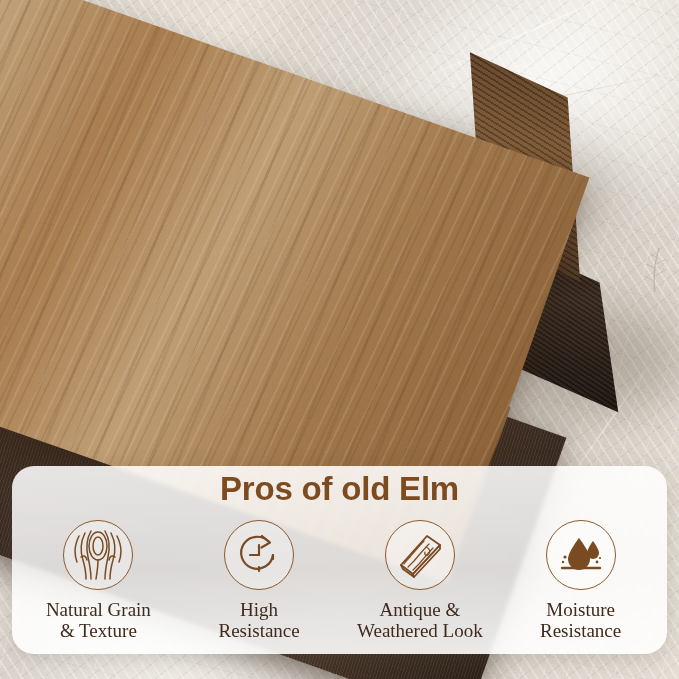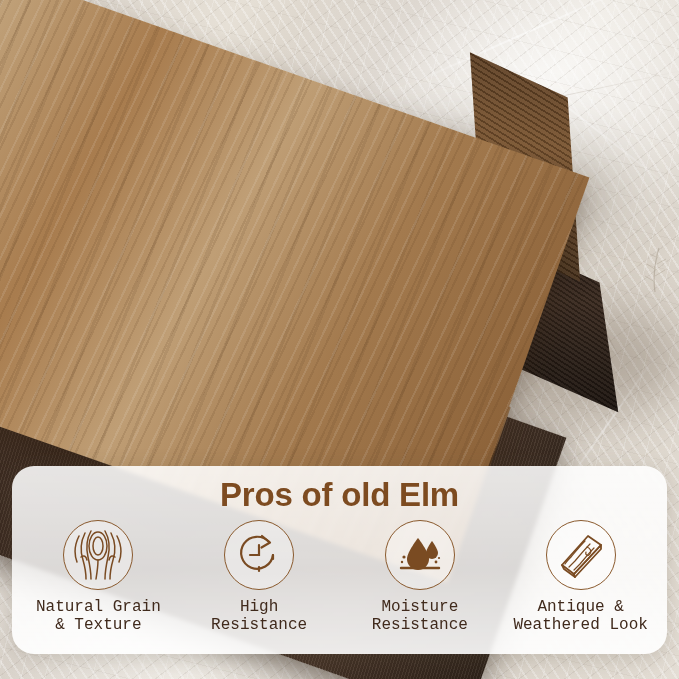--- a/index.html
+++ b/index.html
@@ -91,41 +91,41 @@
 
   
   .card{
     position:absolute;left:12px;top:466px;width:655px;height:188px;
     border-radius:22px;
     background:linear-gradient(180deg, rgba(255,255,255,.88) 0%, rgba(255,255,255,.82) 55%, rgba(255,255,255,.90) 100%);
     box-shadow:0 5px 22px rgba(90,76,60,.22);
     backdrop-filter:blur(2px);
   }
   .card-title{
-    position:absolute;top:10px;left:0;right:0;text-align:center;
+    position:absolute;top:4px;left:0;right:0;text-align:center;
     font-size:33px;font-weight:bold;letter-spacing:-.2px;
     color:#7d4b20;
     font-family:"Liberation Sans", sans-serif;
   }
   .features{
     position:absolute;top:54px;left:0;right:0;height:132px;
     display:flex;justify-content:space-around;align-items:flex-start;
     padding:0 6px;box-sizing:border-box;
   }
   .feature{width:160px;display:flex;flex-direction:column;align-items:center;}
   .icon-circle{
     width:68px;height:68px;border-radius:50%;
     border:1.4px solid #8a5a2e;
     display:flex;align-items:center;justify-content:center;
     background:rgba(255,255,255,.35);
   }
   .feature-label{
     margin-top:9px;text-align:center;line-height:1.12;
-    font-size:16px;color:#402a1c;white-space:pre-line;
-    font-family:Liberation Mono, monospace;
+    font-size:19px;color:#402a1c;white-space:pre-line;
+    font-family:Liberation Serif, serif;
   }
 </style>
 </head>
 <body>
 
 <div class="stage">
 
   <div class="backdrop"></div>
   <div class="crease" style="left:380px;top:30px;width:300px;transform:rotate(-24deg);"></div>
   <div class="crease" style="left:470px;top:120px;width:230px;transform:rotate(38deg);"></div>
@@ -187,45 +187,45 @@
             <path d="M22 34 L22 38"></path>
             <path d="M36 22 L36 26"></path>
           </svg>
         </div>
         <div class="feature-label">High
 Resistance</div>
       </div>
 
       <div class="feature">
         <div class="icon-circle">
+          <svg width="48" height="48" viewBox="0 0 48 48" fill="none" stroke="#7a4b22" stroke-width="1.8" stroke-linejoin="round" stroke-linecap="round">
+            <path d="M31 5 L44 14 L17 43 L5 34 Z"></path>
+            <path d="M5 34 L7 38 L18 46 L17 43"></path>
+            <path d="M17 43 L44 14 L44 18 L18 46"></path>
+            <path d="M28 10 C23 15 19 20 14 26 C11 29 9 31 8 33" stroke-width="1.2"></path>
+            <path d="M33 13 C28 18 23 24 18 30 C15 33 13 35 12 36" stroke-width="1.2"></path>
+            <path d="M37 17 C33 21 28 27 23 33 C20 36 18 38 17 39" stroke-width="1.2"></path>
+            <path d="M30 16 C33 17 35 20 33 23 C31 26 28 24 29 21" stroke-width="1.2"></path>
+          </svg>
+        </div>
+        <div class="feature-label">Antique &amp;
+Weathered Look</div>
+      </div>
+
+      <div class="feature">
+        <div class="icon-circle">
           <svg width="46" height="46" viewBox="0 0 46 46" fill="#7a4b22">
             <path d="M21 6 C21 6 10 20 10 27 A11 11 0 0 0 32 27 C32 20 21 6 21 6 Z"></path>
             <path d="M35 9 C35 9 29 17 29 21 A6 6 0 0 0 41 21 C41 17 35 9 35 9 Z"></path>
             <circle cx="7" cy="25" r="1.6"></circle>
             <circle cx="5" cy="30" r="1.2"></circle>
             <circle cx="39" cy="30" r="1.4"></circle>
             <circle cx="42" cy="26" r="1.1"></circle>
             <path d="M4 36 L42 36" stroke="#7a4b22" stroke-width="2.4" stroke-linecap="round"></path>
           </svg>
         </div>
         <div class="feature-label">Moisture
 Resistance</div>
       </div>
 
-      <div class="feature">
-        <div class="icon-circle">
-          <svg width="48" height="48" viewBox="0 0 48 48" fill="none" stroke="#7a4b22" stroke-width="1.8" stroke-linejoin="round" stroke-linecap="round">
-            <path d="M31 5 L44 14 L17 43 L5 34 Z"></path>
-            <path d="M5 34 L7 38 L18 46 L17 43"></path>
-            <path d="M17 43 L44 14 L44 18 L18 46"></path>
-            <path d="M28 10 C23 15 19 20 14 26 C11 29 9 31 8 33" stroke-width="1.2"></path>
-            <path d="M33 13 C28 18 23 24 18 30 C15 33 13 35 12 36" stroke-width="1.2"></path>
-            <path d="M37 17 C33 21 28 27 23 33 C20 36 18 38 17 39" stroke-width="1.2"></path>
-            <path d="M30 16 C33 17 35 20 33 23 C31 26 28 24 29 21" stroke-width="1.2"></path>
-          </svg>
-        </div>
-        <div class="feature-label">Antique &amp;
-Weathered Look</div>
-      </div>
-
     </div>
   </div>
 </div>
 
 </body></html>

